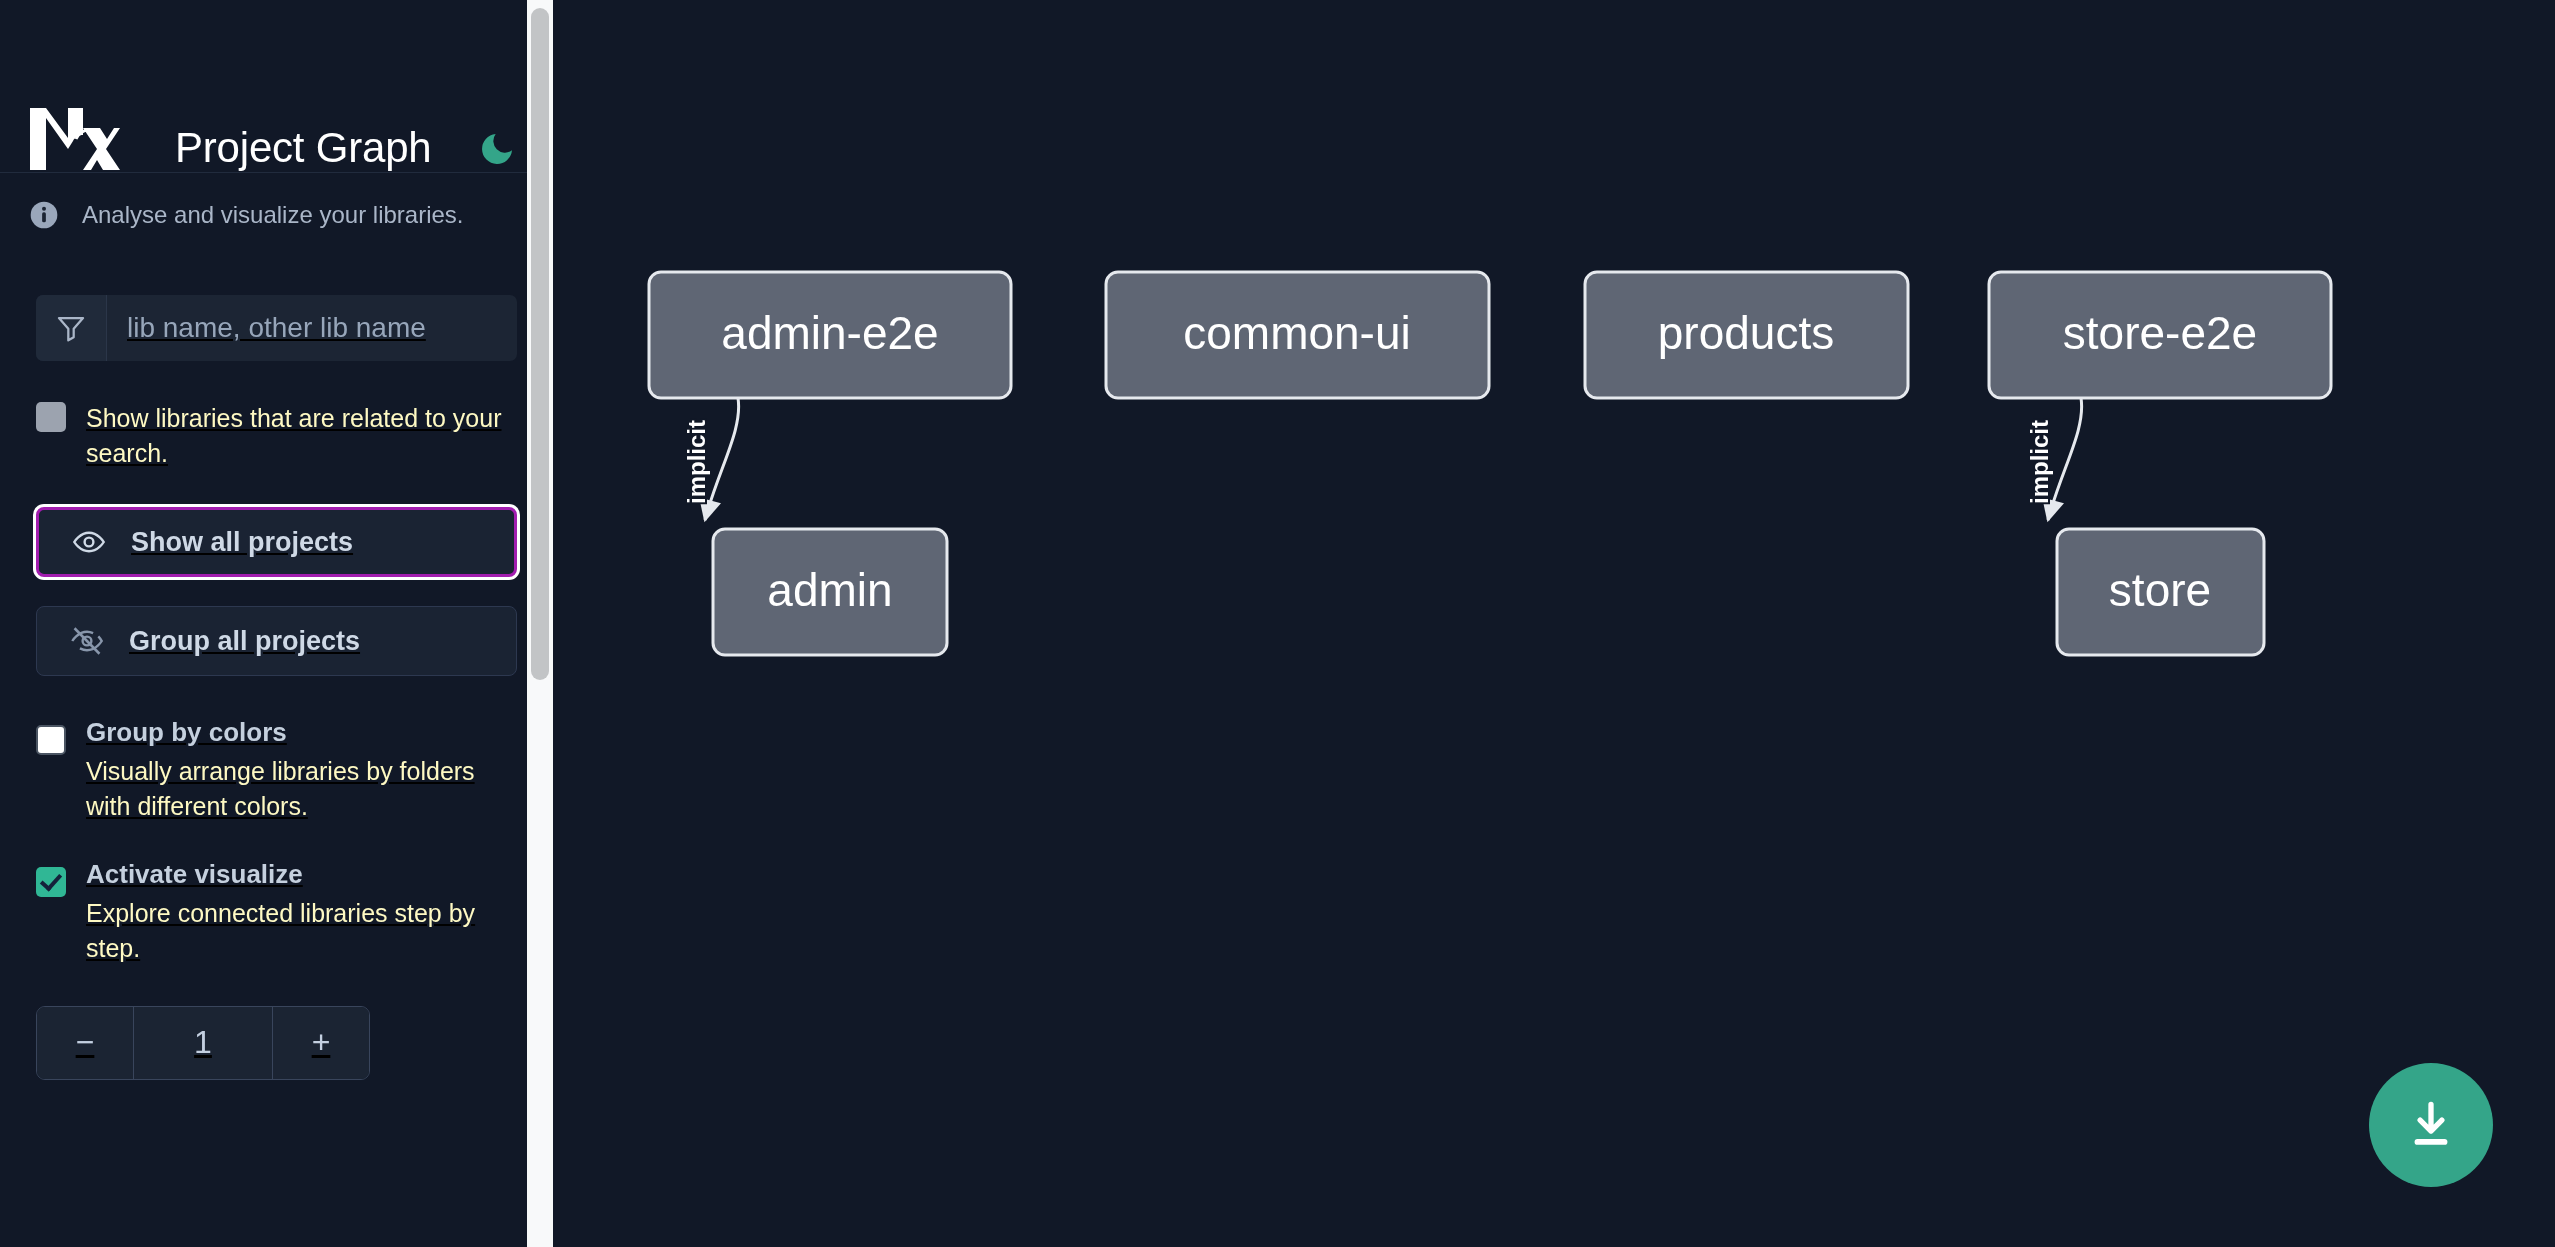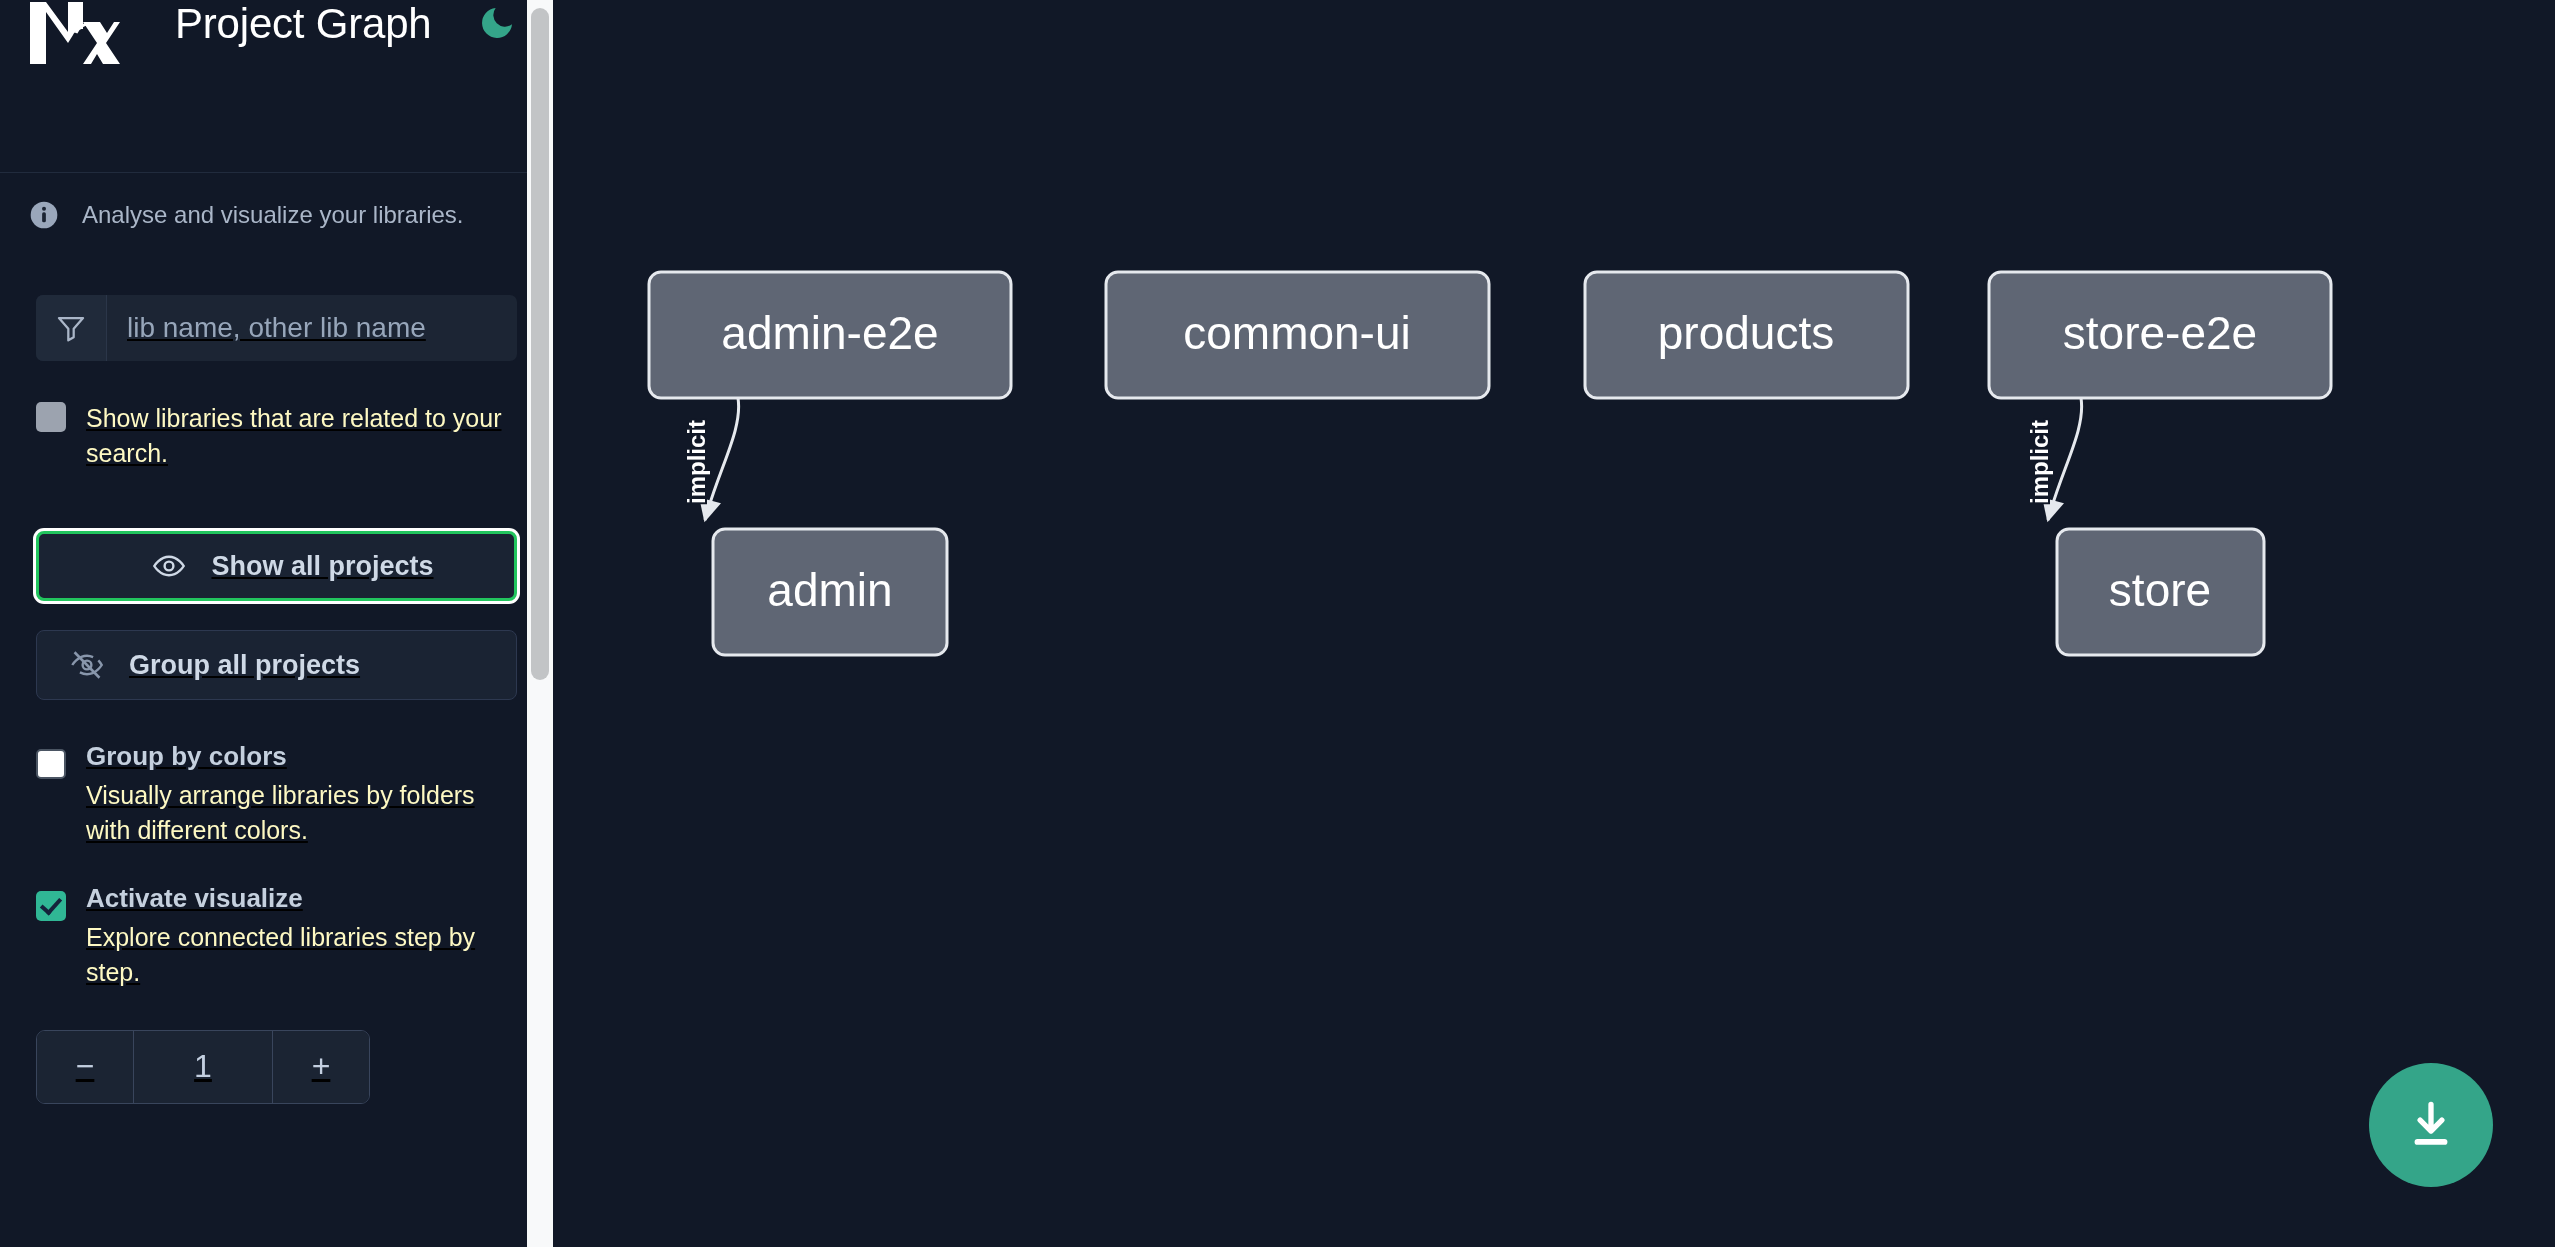--- a/index.html
+++ b/index.html
@@ -27,21 +27,21 @@
     width: 553px;
     height: 1247px;
     background: #111827;
     box-sizing: border-box;
     flex: 0 0 553px;
     overflow: hidden;
   }
   .sidebar-header {
     height: 173px;
     display: flex;
-    align-items: flex-start;
+    align-items: flex-end;
     padding-left: 28px;
     box-sizing: border-box;
     border-bottom: 1px solid #212b3d;
   }
   .nx-logo {
     width: 92px;
     height: 66px;
     flex: 0 0 92px;
     display: block;
   }
@@ -171,24 +171,23 @@
     padding-left: 30px;
     box-sizing: border-box;
     color: #cfd9e6;
     font-size: 27px;
     font-weight: bold;
     background: #1a2333;
     cursor: pointer;
   }
   .btn .ic { width: 40px; height: 34px; margin-right: 22px; flex: 0 0 40px; }
   .btn-show {
-    margin-top: 60px;
-    border: 3px solid #22c55e;
+    margin-top: 36px;
+    border: 3px solid #a21caf;
     box-shadow: 0 0 0 3px #ffffff;
-    justify-content: center;
   }
   .btn-hide {
     margin-top: 29px;
     border: 1px solid #2d3850;
   }
 
   
   .stepper {
     margin-top: 40px;
     height: 72px;

